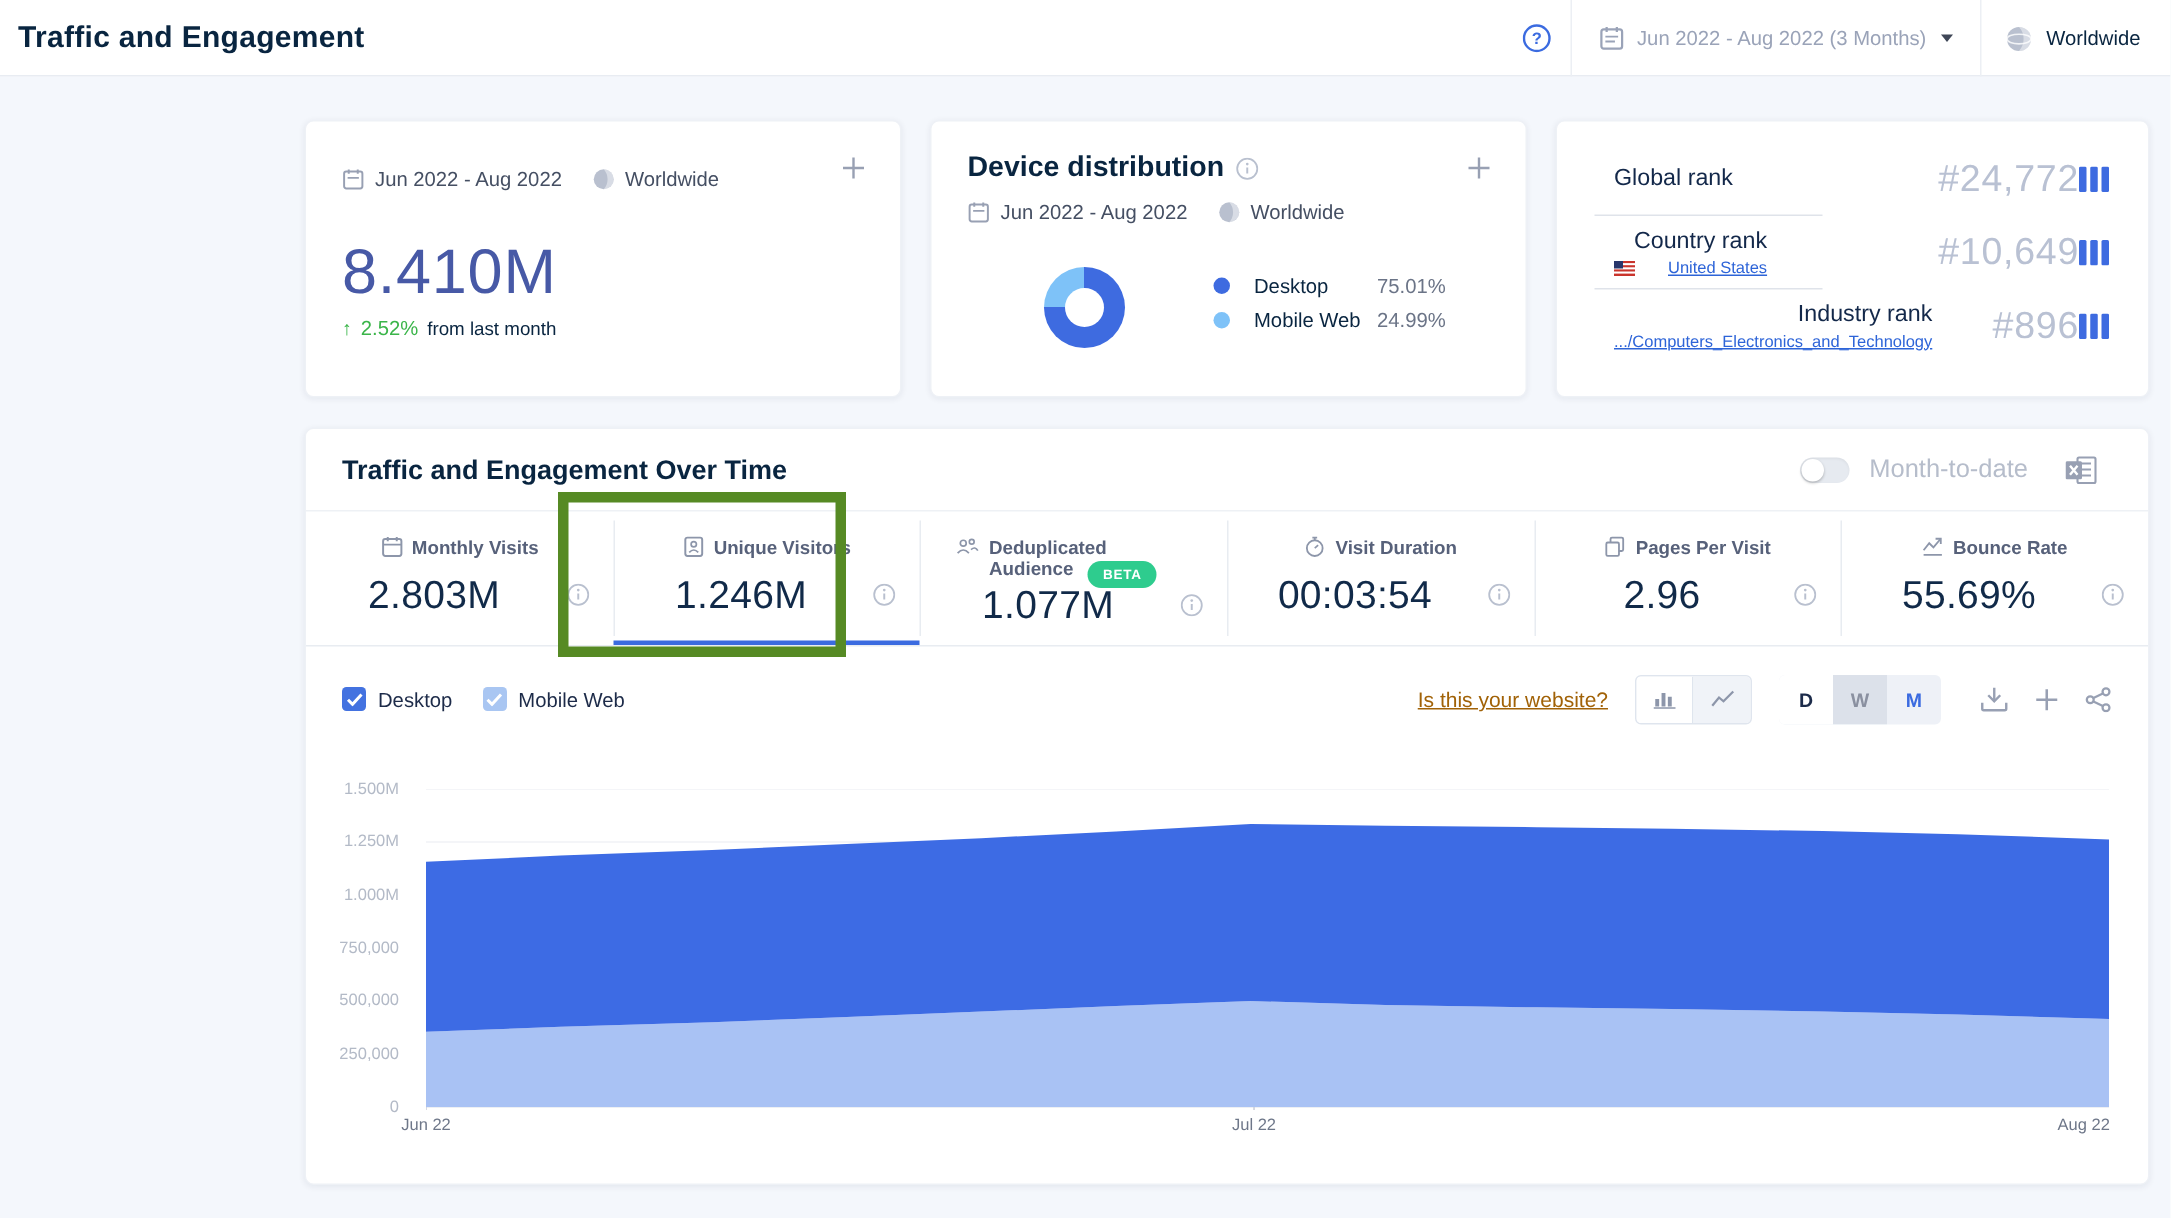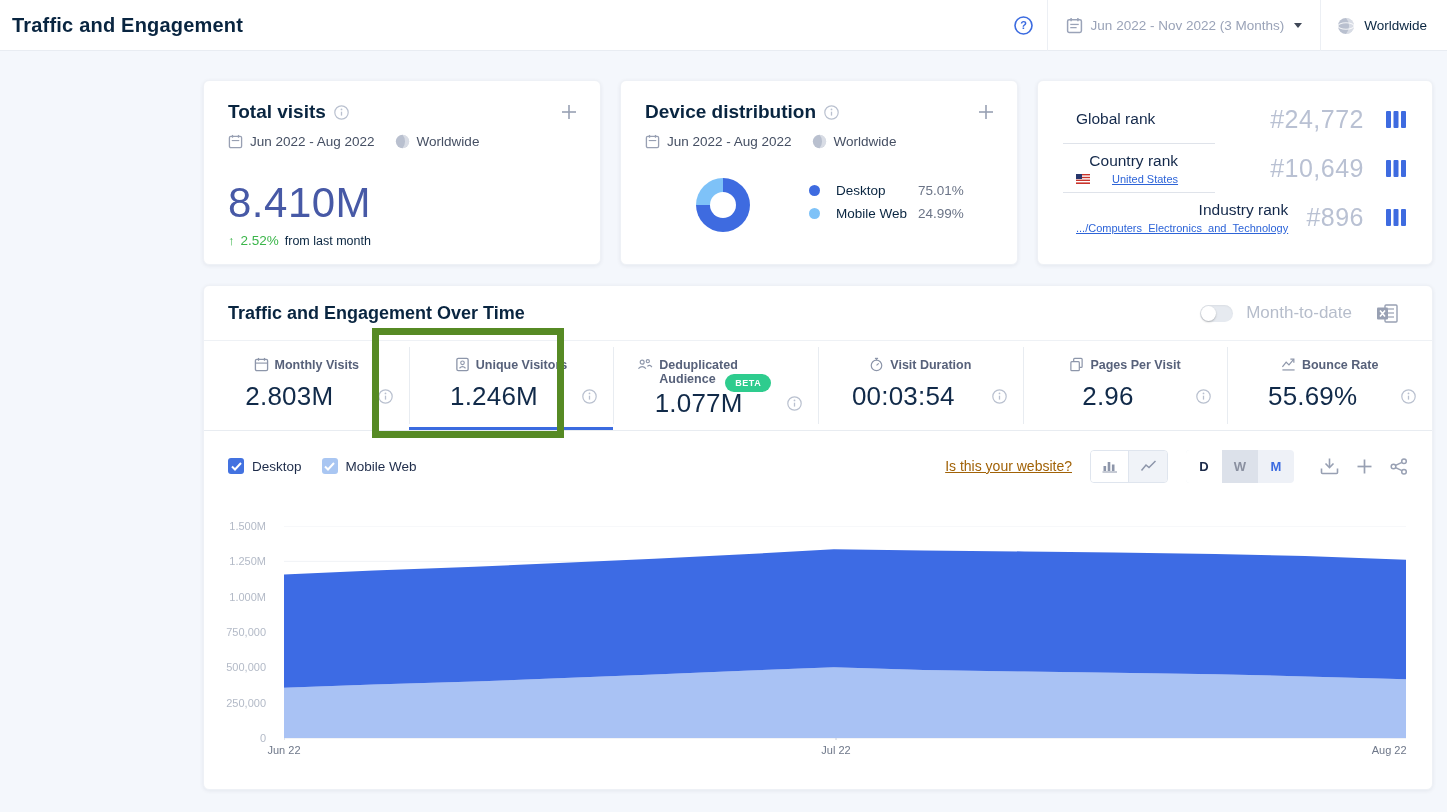--- a/index.html
+++ b/index.html
@@ -45,21 +45,21 @@
   .legend-dot { width:11px; height:11px; border-radius:50%; margin-right:16px; }
   .legend-label { font-size:13.5px; color:#092540; width:82px; }
   .legend-value { font-size:13.5px; color:#6b7487; }
 
   .rank-card { padding:14px 0 0 0; }
   .rank-row { display:flex; align-items:center; justify-content:space-between; padding:0 26px 0 38px; min-height:48px; }
   .rank-labels { display:flex; flex-direction:column; justify-content:center;align-items:flex-end; }
   .rank-label { font-size:15.5px; color:#13284a; }
   .rank-link-row { display:flex; align-items:center; gap:22px; margin-top:3px; }
   .rank-link { font-size:11px; color:#2d64d8; text-decoration:underline; cursor:pointer; }
-  .rank-value-wrap { display:flex; align-items:center; gap:22px; }
+  .rank-value-wrap { display:flex; align-items:center; gap:0; }
   .rank-value { font-size:25px; color:#b9c1d3; letter-spacing:.5px; }
   .rank-divider { margin-left:25px; width:152px; border-bottom:1px solid #dfe3ea; }
 
   
   .ot-header { height:55px; display:flex; align-items:center; padding:0 34px 0 24px; border-bottom:1px solid #eef1f5; }
   .ot-title { font-size:18px; font-weight:700; color:#092540; flex:0 0 auto; }
   .ot-right { margin-left:auto; display:flex; align-items:center; gap:13px; }
   .toggle { width:33px; height:17px; border-radius:9px; background:#e6eaf0; position:relative; cursor:pointer;
     box-shadow:inset 0 1px 2px rgba(0,0,0,.05); }
   .toggle-knob { position:absolute; left:1px; top:1px; width:15px; height:15px; border-radius:50%; background:#fff;
@@ -128,44 +128,36 @@
       </div>
       <div class="tb-divider"></div>
       <div class="date-picker">
         <svg class="ic" width="17" height="17" viewBox="0 0 16 16">
           <rect x="1.5" y="2.5" width="13" height="12" rx="1.5" fill="none" stroke="#9aa3b8" stroke-width="1.4"></rect>
           <line x1="4.8" y1="1" x2="4.8" y2="4" stroke="#9aa3b8" stroke-width="1.4"></line>
           <line x1="11.2" y1="1" x2="11.2" y2="4" stroke="#9aa3b8" stroke-width="1.4"></line>
           <line x1="4" y1="7" x2="12" y2="7" stroke="#9aa3b8" stroke-width="1.2"></line>
           <line x1="4" y1="10" x2="10" y2="10" stroke="#9aa3b8" stroke-width="1.2"></line>
         </svg>
-        <span class="txt">Jun 2022 - Nov 2022 (3 Months)</span>
+        <span class="txt">Jun 2022 - Aug 2022 (3 Months)</span>
         <span class="caret"></span>
       </div>
       <div class="tb-divider"></div>
       <div class="region-picker">
         <svg class="ic" width="18" height="18" viewBox="0 0 18 18">
           <circle cx="9" cy="9" r="8" fill="#b9c0cf"></circle>
           <path d="M9 1 a8 8 0 0 1 0 16 a12 12 0 0 0 0 -16" fill="#fff" opacity=".45"></path>
           <ellipse cx="9" cy="9" rx="8" ry="3.2" fill="none" stroke="#fff" stroke-width="1.1" opacity=".8"></ellipse>
         </svg>
         <span class="txt">Worldwide</span>
       </div>
     </div>
   </div>
 
   <div class="card" style="left:203px; top:80px; width:398px; height:185px; padding:20px 24px;">
-    <div class="card-title-row">
-      <div class="card-title">Total visits</div>
-      <svg class="ic" width="15" height="15" viewBox="0 0 15 15">
-        <circle cx="7.5" cy="7.5" r="6.7" fill="none" stroke="#b9c0cf" stroke-width="1.2"></circle>
-        <line x1="7.5" y1="6.7" x2="7.5" y2="10.6" stroke="#b9c0cf" stroke-width="1.3"></line>
-        <circle cx="7.5" cy="4.4" r=".9" fill="#b9c0cf"></circle>
-      </svg>
-    </div>
     <div class="plus-btn">
       <svg class="ic" width="18" height="18" viewBox="0 0 18 18">
         <line x1="9" y1="2" x2="9" y2="16" stroke="currentColor" stroke-width="1.6"></line>
         <line x1="2" y1="9" x2="16" y2="9" stroke="currentColor" stroke-width="1.6"></line>
       </svg>
     </div>
     <div class="meta-row">
       <svg class="ic" width="15" height="15" viewBox="0 0 16 16">
         <rect x="1.5" y="2.5" width="13" height="12" rx="1.5" fill="none" stroke="#98a0b3" stroke-width="1.4"></rect>
         <line x1="4.8" y1="1" x2="4.8" y2="4" stroke="#98a0b3" stroke-width="1.4"></line>

